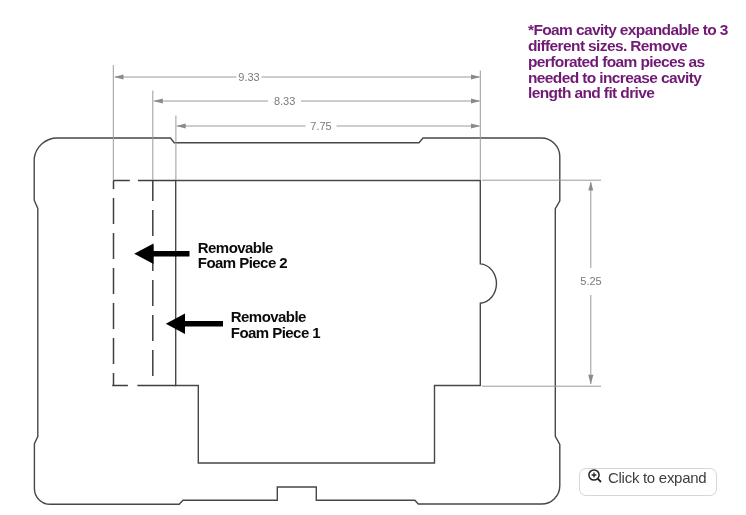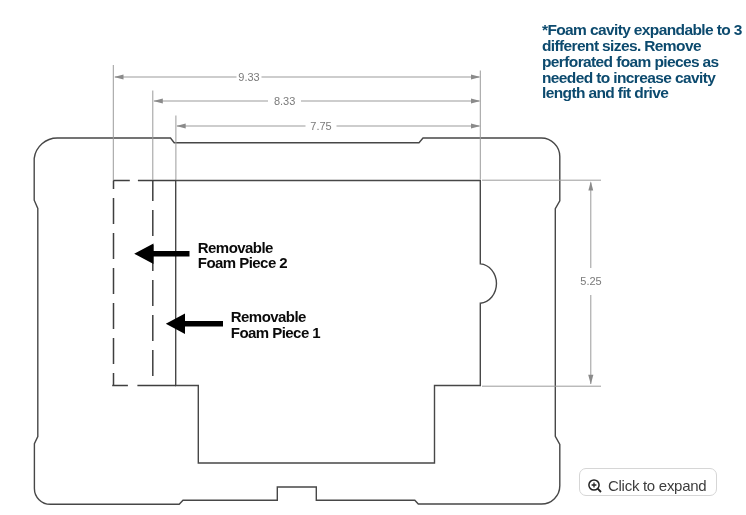--- a/index.html
+++ b/index.html
@@ -1,19 +1,19 @@
 <!DOCTYPE html>
 <html><head>
 <meta charset="utf-8">
 <style>
 html,body{margin:0;padding:0;background:#fff;}
 body{width:746px;height:515px;overflow:hidden;font-family:"Liberation Sans",sans-serif;}
 .page{position:relative;width:746px;height:515px;}
-.note{position:absolute;left:542px;top:22.4px;font-size:15.5px;font-weight:bold;line-height:15.75px;color:#0c4a6e;letter-spacing:-0.62px;white-space:nowrap;}
-.btn{position:absolute;left:579px;top:468px;width:138px;height:28px;box-sizing:border-box;border:1px solid #d6d6d6;border-radius:7px;background:#fff;display:flex;align-items:flex-end;padding-left:8px;padding-bottom:1px;}
+.note{position:absolute;left:528px;top:22.4px;font-size:15.5px;font-weight:bold;line-height:15.75px;color:#701a75;letter-spacing:-0.62px;white-space:nowrap;}
+.btn{position:absolute;left:579px;top:468px;width:138px;height:28px;box-sizing:border-box;border:1px solid #d6d6d6;border-radius:7px;background:#fff;display:flex;align-items:flex-start;padding-left:8px;padding-bottom:1px;}
 .btn span{font-size:15px;color:#3d3d3d;margin-left:5px;letter-spacing:-0.28px;}
 </style>
 </head>
 <body>
 <div class="page">
 
 <svg width="746" height="515" viewBox="0 0 746 515" style="position:absolute;left:0;top:0">
 
   <g stroke="#474747" stroke-width="1.4" fill="none">
     <path d="M57.5 138 H170.5 L174.2 142.8 H419 L423 138 H541.3 A18.5 18.5 0 0 1 559.8 156.5 V200.8 L555.3 208.6 V436.4 L559.8 444.4 V485.7 A18.3 18.3 0 0 1 541.5 504 H418.3 L414.8 500.2 H316.3 V487 H277.3 V500.2 H183 L179.2 504.3 H50.3 A15.9 15.9 0 0 1 34.4 488.4 V443.6 L37.8 436.5 V208.4 L34.2 200.2 V158.4 A23.3 23.3 0 0 1 57.5 138 Z"></path>

